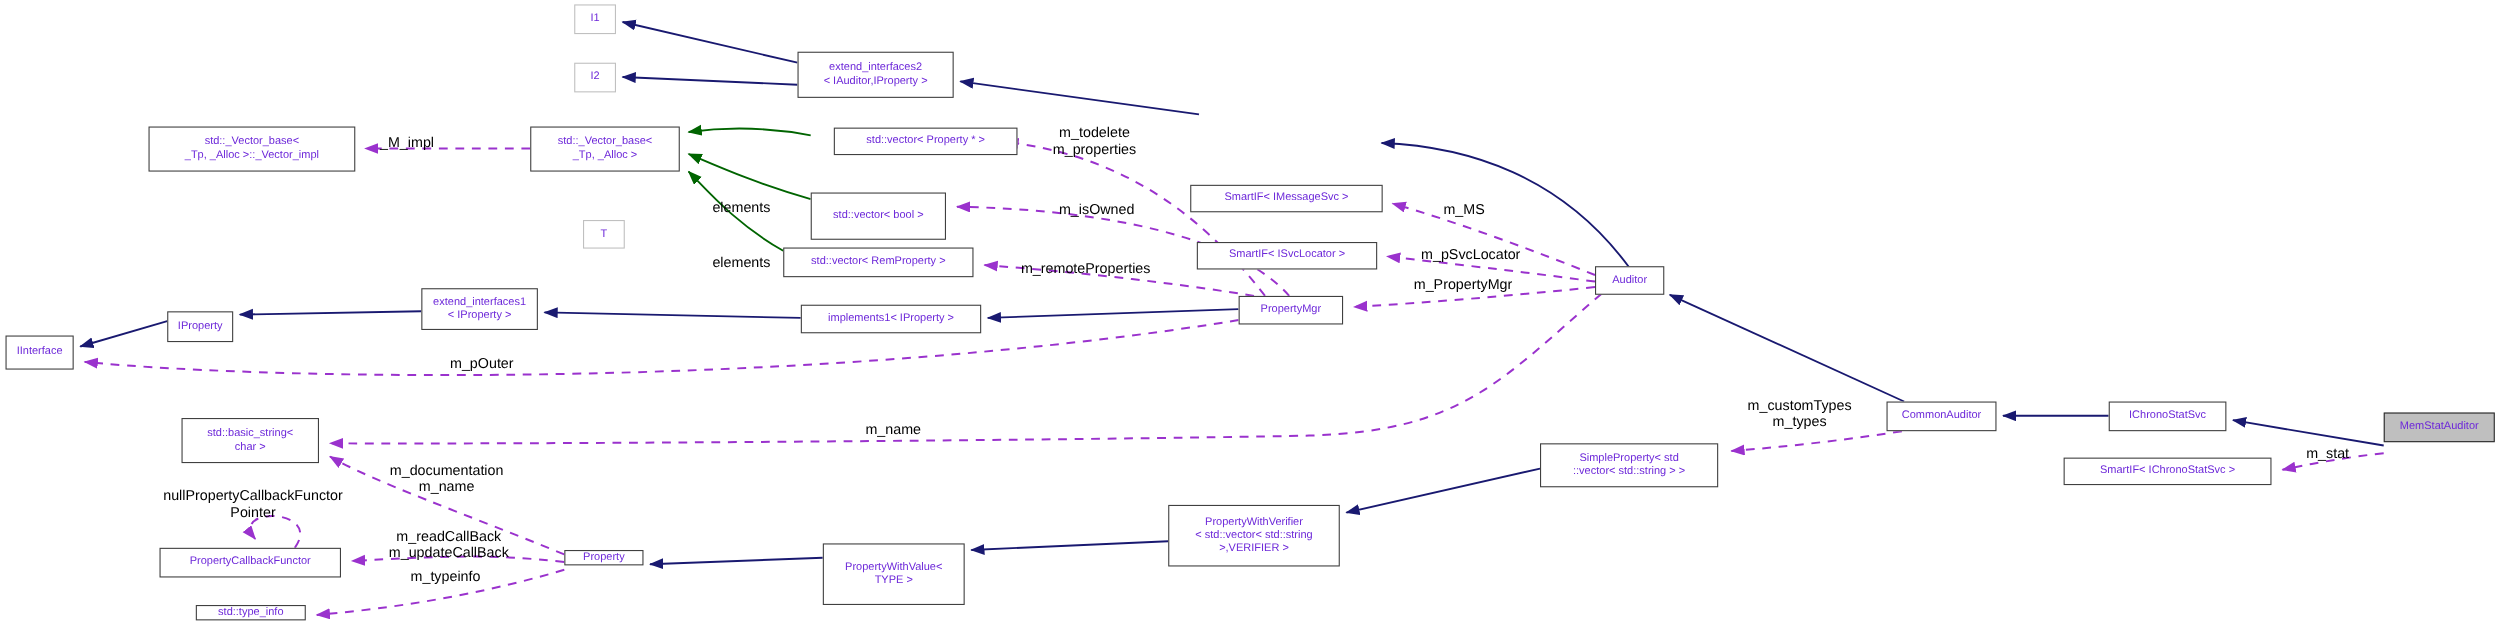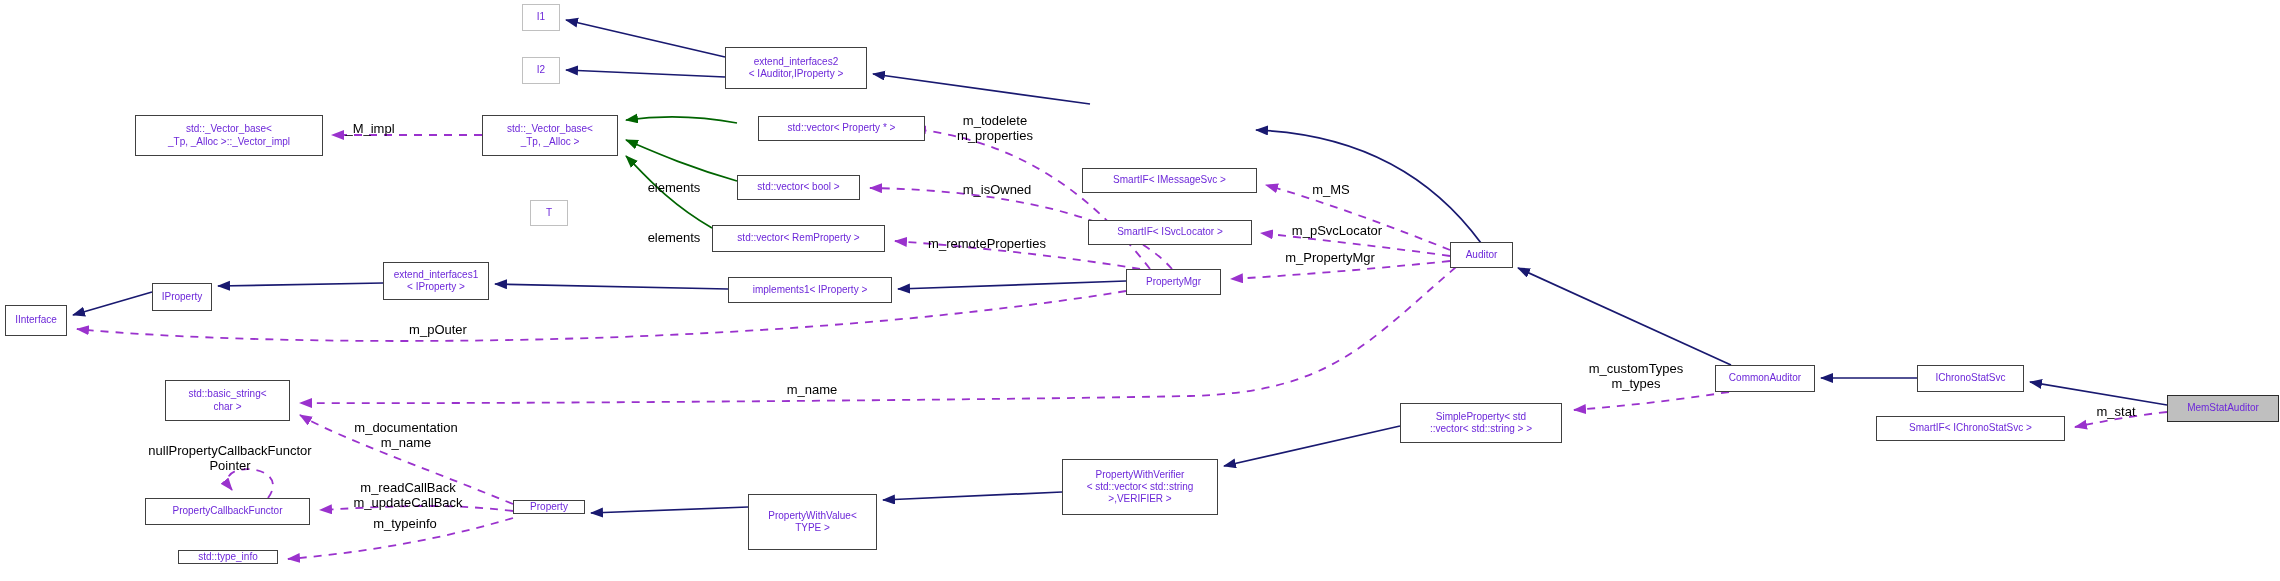--- a/index.html
+++ b/index.html
@@ -99,35 +99,35 @@
 
   <div class="node param" style="left:522px;top:4px;width:38px;height:27px">I1</div>
   <div class="node param" style="left:522px;top:57px;width:38px;height:27px">I2</div>
   <div class="node" style="left:725px;top:47px;width:142px;height:42px">extend_interfaces2
 &lt; IAuditor,IProperty &gt;</div>
   <div class="node" style="left:135px;top:115px;width:188px;height:41px">std::_Vector_base&lt;
 _Tp, _Alloc &gt;::_Vector_impl</div>
   <div class="node" style="left:482px;top:115px;width:136px;height:41px">std::_Vector_base&lt;
 _Tp, _Alloc &gt;</div>
   <div class="node" style="left:758px;top:116px;width:167px;height:25px">std::vector&lt; Property * &gt;</div>
-  <div class="node" style="left:737px;top:175px;width:123px;height:25px">std::vector&lt; bool &gt;</div>
+  <div class="node" style="left:737px;top:175px;width:123px;height:43px">std::vector&lt; bool &gt;</div>
   <div class="node param" style="left:530px;top:200px;width:38px;height:26px">T</div>
   <div class="node" style="left:712px;top:225px;width:173px;height:27px">std::vector&lt; RemProperty &gt;</div>
   <div class="node" style="left:152px;top:283px;width:60px;height:28px">IProperty</div>
   <div class="node" style="left:5px;top:305px;width:62px;height:31px">IInterface</div>
   <div class="node" style="left:383px;top:262px;width:106px;height:38px">extend_interfaces1
 &lt; IProperty &gt;</div>
   <div class="node" style="left:728px;top:277px;width:164px;height:26px">implements1&lt; IProperty &gt;</div>
   <div class="node" style="left:1126px;top:269px;width:95px;height:26px">PropertyMgr</div>
   <div class="node" style="left:1082px;top:168px;width:175px;height:25px">SmartIF&lt; IMessageSvc &gt;</div>
   <div class="node" style="left:1088px;top:220px;width:164px;height:25px">SmartIF&lt; ISvcLocator &gt;</div>
   <div class="node" style="left:1450px;top:242px;width:63px;height:26px">Auditor</div>
   <div class="node" style="left:1715px;top:365px;width:100px;height:27px">CommonAuditor</div>
   <div class="node" style="left:1917px;top:365px;width:107px;height:27px">IChronoStatSvc</div>
-  <div class="node highlight" style="left:2167px;top:395px;width:112px;height:27px">MemStatAuditor</div>
+  <div class="node highlight" style="left:2167px;top:375px;width:101px;height:27px">MemStatAuditor</div>
   <div class="node" style="left:1876px;top:416px;width:189px;height:25px">SmartIF&lt; IChronoStatSvc &gt;</div>
   <div class="node" style="left:165px;top:380px;width:125px;height:41px">std::basic_string&lt;
 char &gt;</div>
   <div class="node" style="left:145px;top:498px;width:165px;height:27px">PropertyCallbackFunctor</div>
   <div class="node" style="left:178px;top:550px;width:100px;height:14px">std::type_info</div>
   <div class="node" style="left:513px;top:500px;width:72px;height:14px">Property</div>
   <div class="node" style="left:748px;top:494px;width:129px;height:56px">PropertyWithValue&lt;
 TYPE &gt;</div>
   <div class="node" style="left:1400px;top:403px;width:162px;height:40px">SimpleProperty&lt; std
 ::vector&lt; std::string &gt; &gt;</div>

